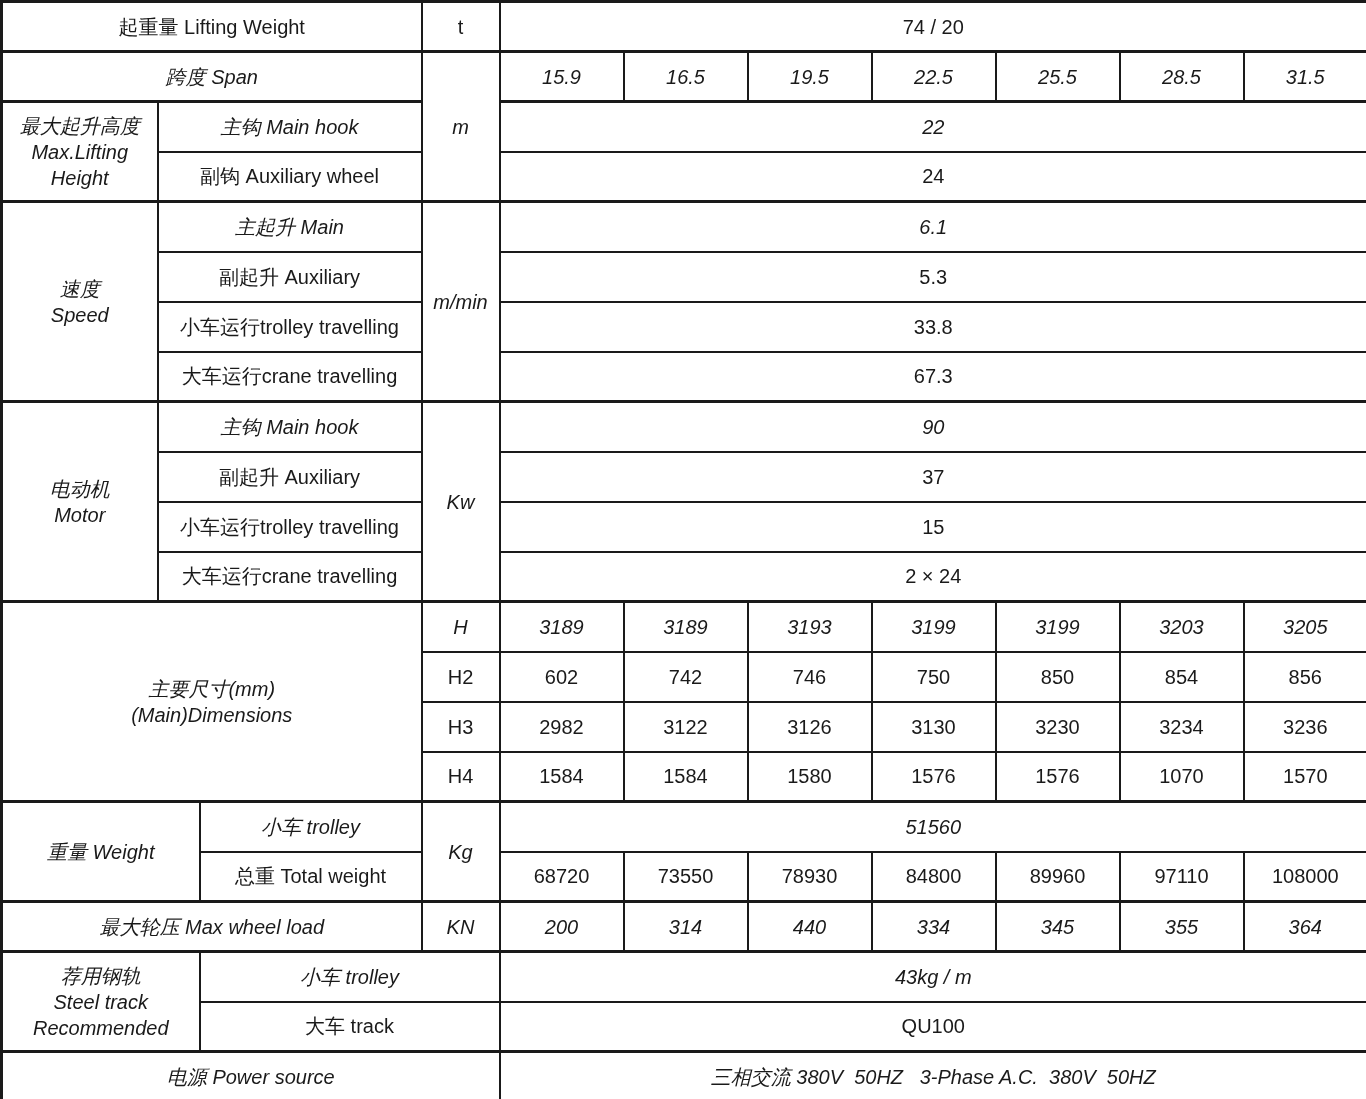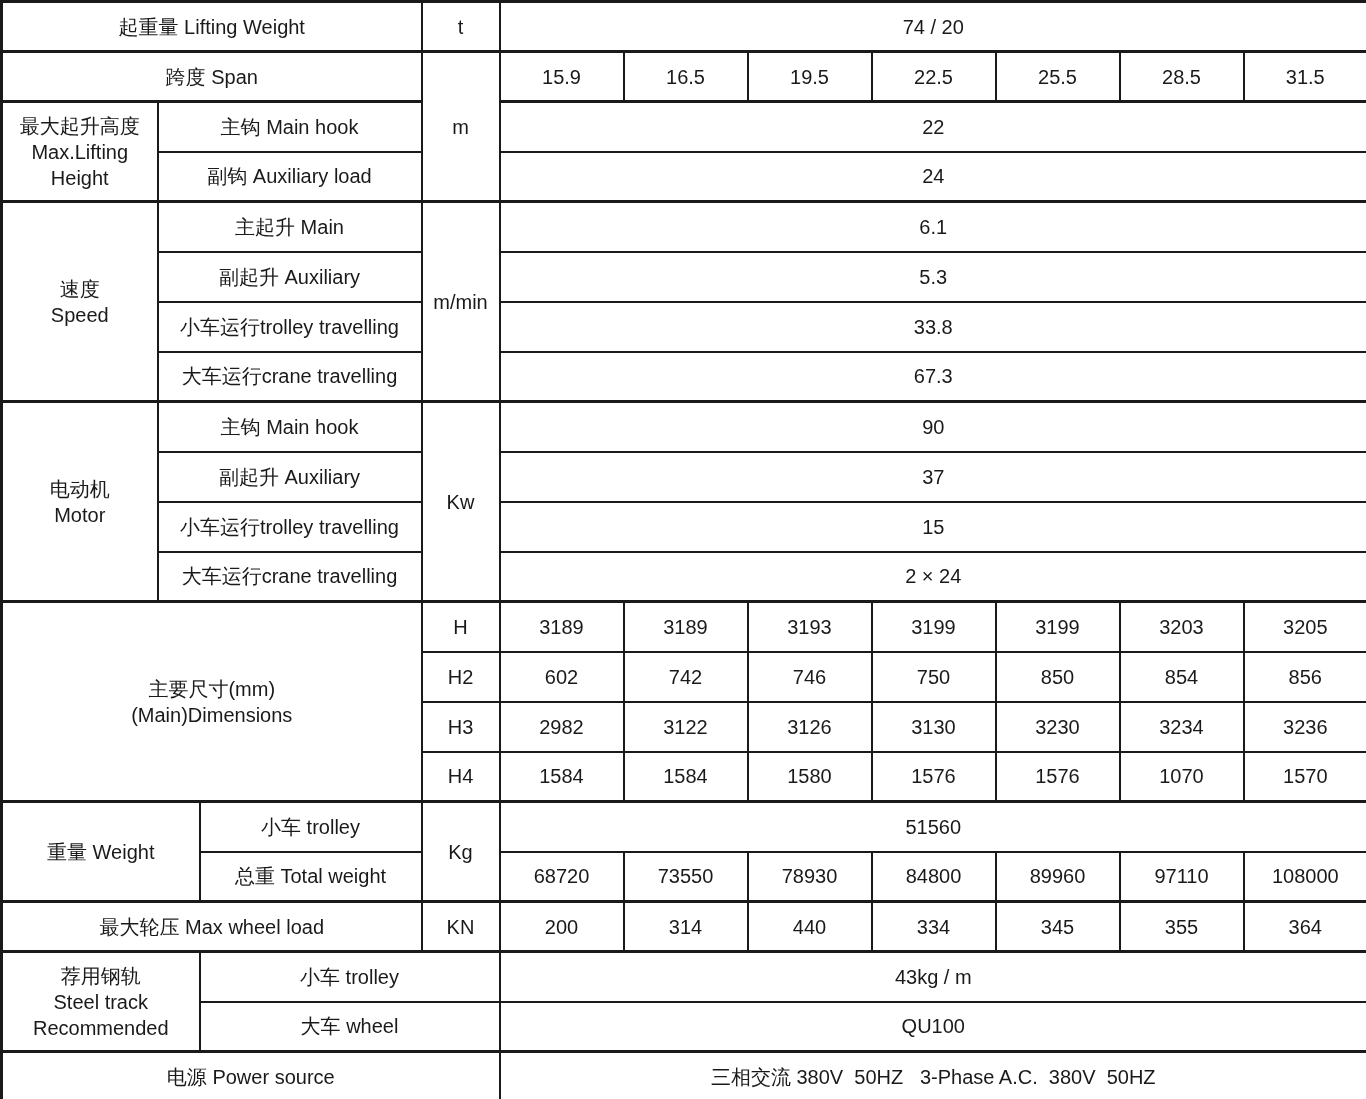--- a/index.html
+++ b/index.html
@@ -20,21 +20,21 @@
   }
   table.spec td {
     border: 2px solid #1a1a1a;
     text-align: center;
     vertical-align: middle;
     padding: 2px 4px;
     line-height: 1.3;
     overflow: hidden;
   }
   table.spec tr { height: 50px; }
-  table.spec tr.thick td { border-top-width: 3px; }
+  table.spec tr.thick td { border-top-width: 3px; font-style: italic; }
   td.pre { white-space: pre-wrap; }
 </style>
 </head>
 <body>
 
 <table class="spec">
   <colgroup>
     <col style="width:156px">
     <col style="width:42px">
     <col style="width:222px">
@@ -69,21 +69,21 @@
 
     <tr class="thick">
       <td rowspan="2">
         <span>最大起升高度</span><br>
         <span>Max.Lifting Height</span>
       </td>
       <td colspan="2">主钩 Main hook</td>
       <td colspan="7">22</td>
     </tr>
     <tr>
-      <td colspan="2">副钩 Auxiliary load</td>
+      <td colspan="2">副钩 Auxiliary wheel</td>
       <td colspan="7">24</td>
     </tr>
 
     <tr class="thick">
       <td rowspan="4">
         <span>速度</span><br>
         <span>Speed</span>
       </td>
       <td colspan="2">主起升 Main</td>
       <td rowspan="4">m/min</td>
@@ -200,21 +200,21 @@
 
     <tr class="thick">
       <td colspan="2" rowspan="2">
         <span>荐用钢轨</span><br>
         <span>Steel track Recommended</span>
       </td>
       <td colspan="2">小车 trolley</td>
       <td colspan="7">43kg / m</td>
     </tr>
     <tr>
-      <td colspan="2">大车 wheel</td>
+      <td colspan="2">大车 track</td>
       <td colspan="7">QU100</td>
     </tr>
 
     <tr class="thick">
       <td colspan="4">电源 Power source</td>
       <td colspan="7" class="pre">三相交流 380V  50HZ   3-Phase A.C.  380V  50HZ</td>
     </tr>
 
   </tbody>
 </table>

